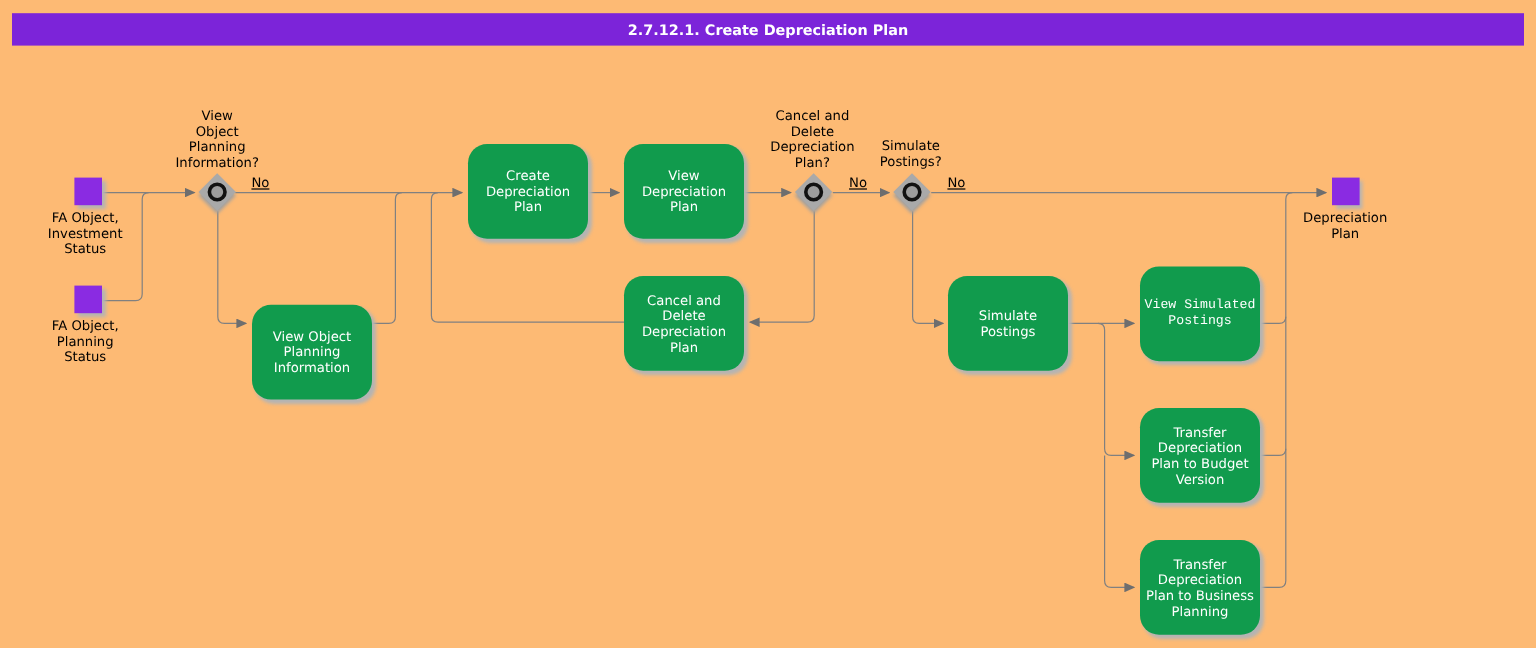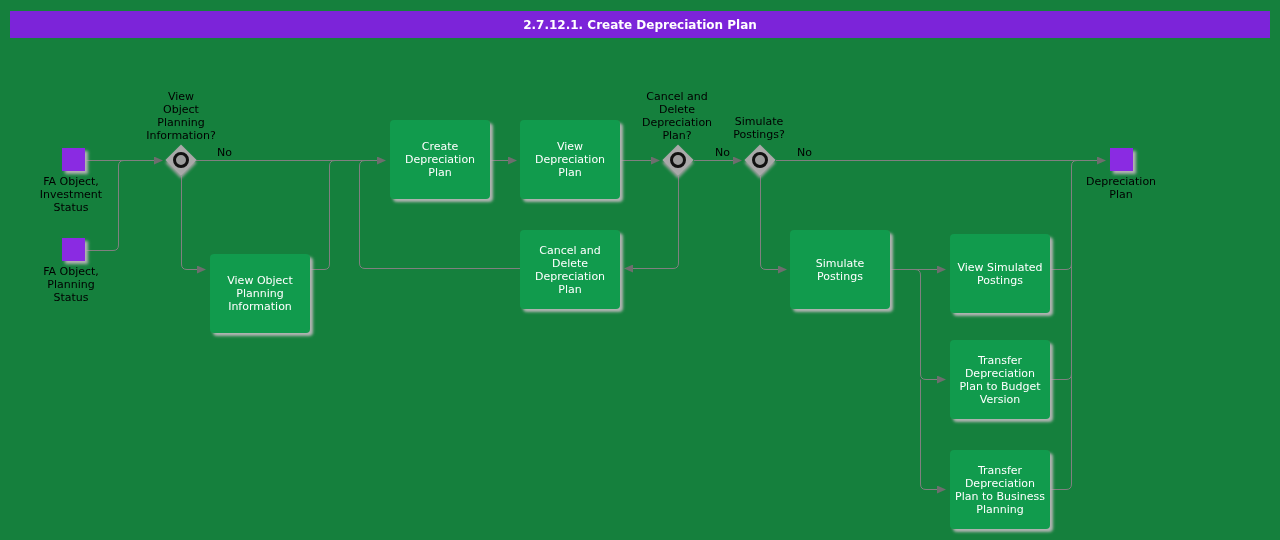--- a/index.html
+++ b/index.html
@@ -1,41 +1,41 @@
 <!DOCTYPE html>
 <html><head>
 <meta charset="utf-8">
 <style>
   html, body { margin: 0; padding: 0; background: #ffffff; }
   #stage {
     position: relative;
     width: 1280px;
     height: 540px;
-    background: #15803d;
+    background: #fdba74;
     font-family: "DejaVu Sans", "Liberation Sans", sans-serif;
     overflow: hidden;
   }
   #banner {
     position: absolute;
     left: 10px; top: 11px;
     width: 1260px; height: 27px;
     background: #7c24d9;
     color: #ffffff;
     font-size: 12px;
     font-weight: bold;
     display: flex;
     align-items: center;
     justify-content: center;
   }
   #connectors { position: absolute; left: 0; top: 0; }
   .activity {
     position: absolute;
     width: 100px; height: 79px;
     background: #119b4d;
-    border-radius: 4px;
+    border-radius: 16px;
     box-shadow: 3px 3px 3px #b4b4b4;
     color: #ffffff;
     font-size: 11px;
     line-height: 13px;
     display: flex;
     align-items: center;
     justify-content: center;
     text-align: center;
     white-space: pre-line;
     cursor: pointer;
@@ -47,21 +47,21 @@
     box-shadow: 3px 3px 3px #b4b4b4;
   }
   .event-label, .q-label, .no-label {
     position: absolute;
     color: #000000;
     font-size: 11px;
     line-height: 13px;
     text-align: center;
     white-space: pre-line;
   }
-  .no-label { text-align: right; }
+  .no-label { text-align: center; text-decoration: underline; }
   .diamond {
     position: absolute;
     width: 32px; height: 32px;
   }
   .diamond .shape {
     position: absolute;
     left: 5px; top: 5px;
     width: 22px; height: 22px;
     background: #a9a9a9;
     transform: rotate(45deg);
@@ -162,21 +162,21 @@
 Plan</div>
   <div class="activity" style="left:520px; top:120px;">View
 Depreciation
 Plan</div>
   <div class="activity" style="left:520px; top:230px;">Cancel and
 Delete
 Depreciation
 Plan</div>
   <div class="activity" style="left:790px; top:230px;">Simulate
 Postings</div>
-  <div class="activity" style="left:950px; top:234px;">View Simulated
+  <div class="activity" style="left:950px; top:222px;font-family:Liberation Mono, monospace;">View Simulated
 Postings</div>
   <div class="activity" style="left:950px; top:340px;">Transfer
 Depreciation
 Plan to Budget
 Version</div>
   <div class="activity" style="left:950px; top:450px;">Transfer
 Depreciation
 Plan to Business
 Planning</div>
 

